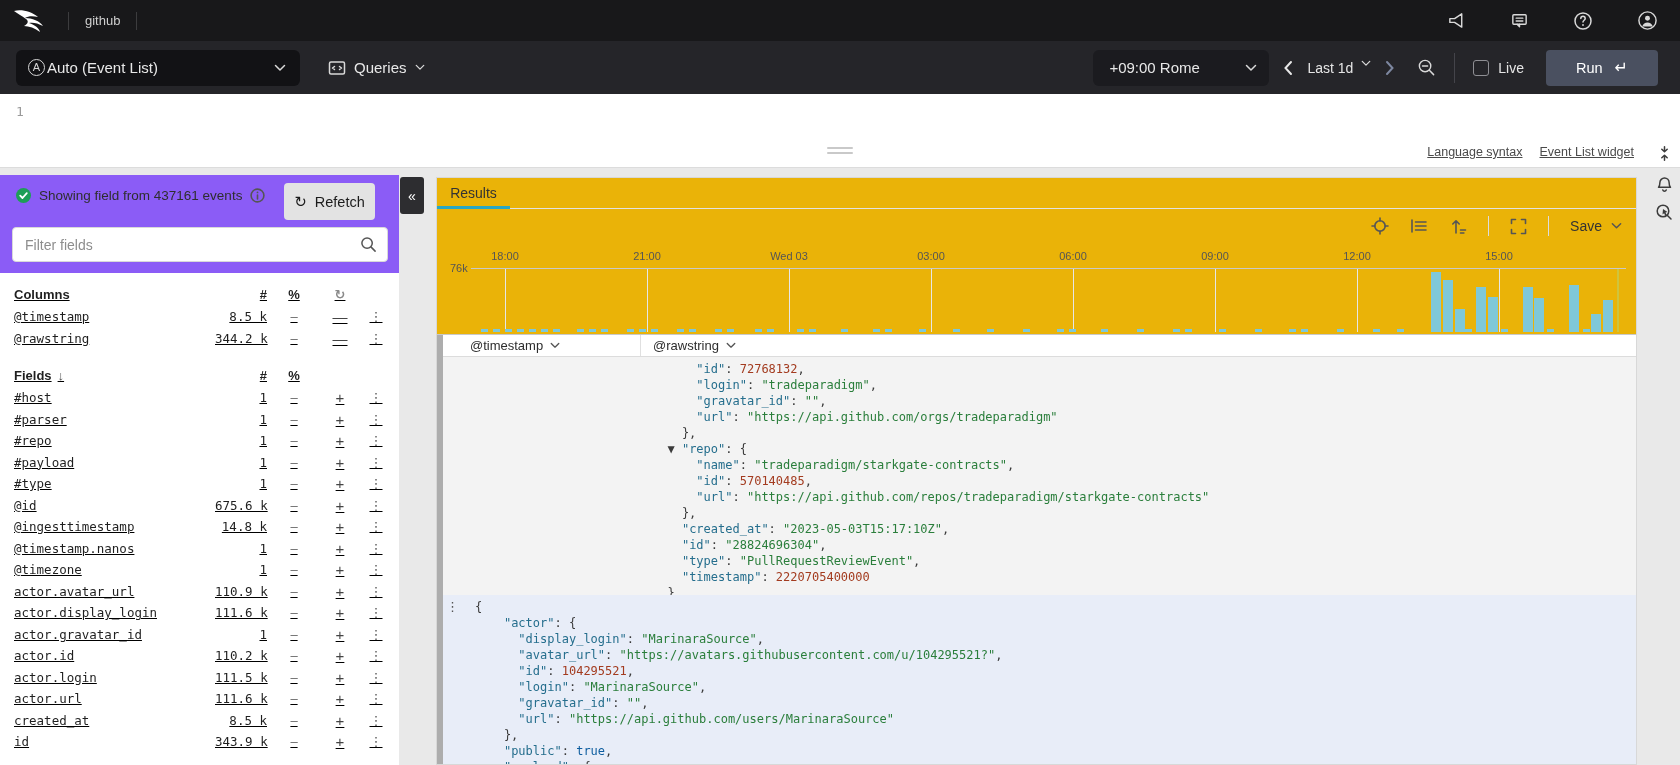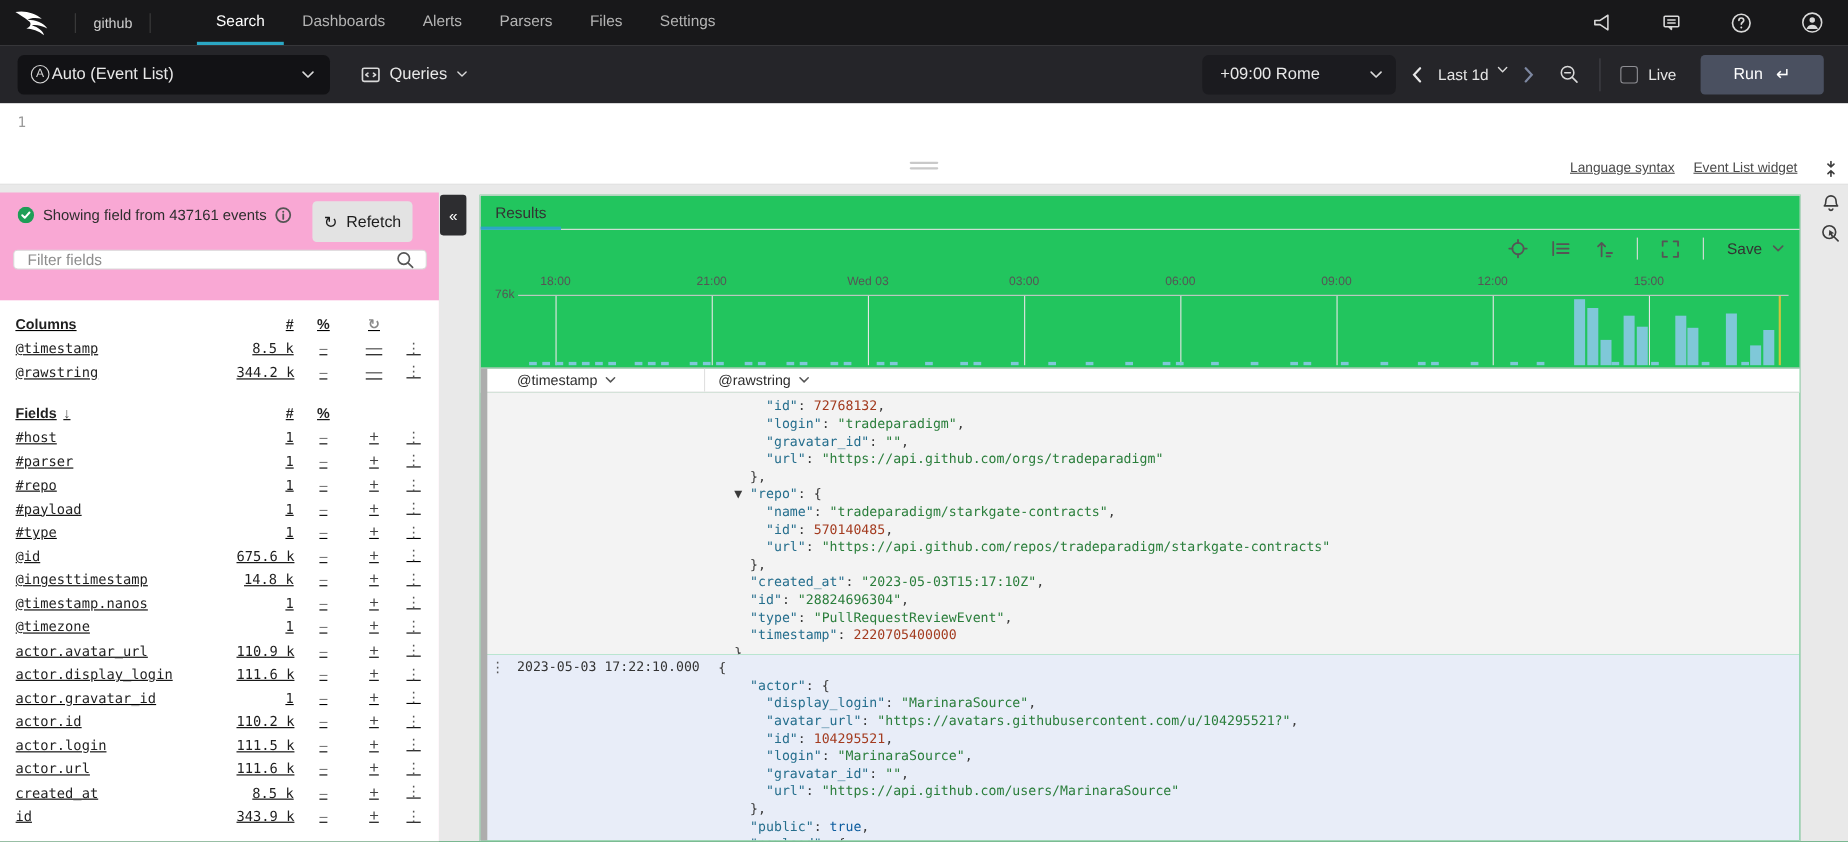--- a/index.html
+++ b/index.html
@@ -41,25 +41,25 @@
   .drag-handle { position:absolute; left:50%; transform:translateX(-50%); bottom:13px; }
   .drag-handle div { width:26px; height:2px; background:#c9c9c9; border-radius:2px; margin-top:3px; }
   .editor-links { position:absolute; right:46px; bottom:8px; display:flex; gap:17px; }
   .editor-links a { font-size:12.5px; color:#4a4a4a; text-decoration:underline; cursor:pointer; }
   .collapse-v { position:absolute; right:9px; bottom:6px; cursor:pointer; }
 
   
   .rail-icon { position:absolute; right:7px; cursor:pointer; }
 
   
-  .sidebar { position:absolute; left:0; top:175px; width:399px; bottom:0; background:#f9a8d4; }
+  .sidebar { position:absolute; left:0; top:175px; width:399px; bottom:0; background:#8b5cf6; }
   .sb-status { position:absolute; left:16px; top:13px; display:flex; align-items:center; gap:8px; font-size:13.5px; color:#2e2e2e; }
   .refetch-btn { position:absolute; right:24px; top:8px; width:91px; height:37px; background:#e3e3e3; border:none; border-radius:4px; font-size:14.5px; color:#1c1c1c; display:flex; align-items:center; justify-content:center; gap:8px; cursor:pointer; font-family:inherit; }
   .refetch-btn .rf { font-size:15px; }
-  .filter-box { position:absolute; left:12px; top:52px; right:11px; height:18px; background:#fff; border:1px solid #d9d9d9; border-radius:4px; display:flex; align-items:center; padding:0 10px 0 12px; }
+  .filter-box { position:absolute; left:12px; top:52px; right:11px; height:35px; background:#fff; border:1px solid #d9d9d9; border-radius:4px; display:flex; align-items:center; padding:0 10px 0 12px; }
   .filter-box input { flex:1; border:none; outline:none; font-size:14px; color:#333; font-family:inherit; background:transparent; }
   .filter-box input::placeholder { color:#8d8d8d; }
   .sb-list { position:absolute; left:0; top:98px; right:0; bottom:0; background:#fff; padding:10px 10px 0 14px; overflow:hidden;text-decoration:underline; }
   .sb-row { display:grid; grid-template-columns:1fr 56px 46px 46px 26px; align-items:center; height:21.5px; }
   .sb-head { font-size:13px; font-weight:bold; color:#1f1f1f; height:23px; }
   .sb-head .h-num { text-align:right; padding-right:4px; }
   .sb-head .h-pct { text-align:center; }
   .sb-head .h-act { text-align:center; color:#8a8a8a; }
   .f-name { font-family:"DejaVu Sans Mono",monospace; font-size:12.5px; color:#1f1f1f; white-space:nowrap; overflow:hidden; }
   .f-count { font-family:"DejaVu Sans Mono",monospace; font-size:12.5px; color:#1f1f1f; text-align:right; padding-right:4px; white-space:nowrap; }
@@ -67,21 +67,21 @@
   .f-act { text-align:center; color:#444; font-size:15px; cursor:pointer; }
   .f-kebab { text-align:center; color:#555; font-size:13px; cursor:pointer; letter-spacing:0; }
   .sect-gap { height:15px; }
   .fields-title { display:flex; align-items:center; gap:6px; }
   .sort-arrow { color:#555; font-size:13px; font-weight:normal; cursor:pointer; }
 
   
   .collapse-btn { position:absolute; left:400px; top:177px; width:24px; height:37px; background:#2d2d30; color:#fff; border:none; border-radius:3px; font-size:14px; cursor:pointer; }
 
   
-  .results { position:absolute; left:436px; top:177px; width:1201px; bottom:0; background:#22c55e; border:1px solid #d8d8d8; display:flex; flex-direction:column; }
+  .results { position:absolute; left:436px; top:177px; width:1201px; bottom:0; background:#eab308; border:1px solid #d8d8d8; display:flex; flex-direction:column; }
   .tabbar { height:31px; border-bottom:1px solid #e2e2e2; position:relative; flex:none; }
   .res-tab { position:absolute; left:0; top:0; width:73px; height:31px; text-align:center; line-height:30px; font-size:14px; color:#333; border-bottom:3px solid #2ba7c4; cursor:pointer; }
   .toolbar { height:34px; position:relative; flex:none;margin-left:48px; }
   .tb-icons { position:absolute; right:14px; top:0; height:34px; display:flex; align-items:center; gap:21px; }
   .tb-div { width:1px; height:20px; background:#ddd; }
   .save-wrap { display:flex; align-items:center; gap:9px; font-size:14px; color:#333; cursor:pointer; }
   .chart { position:relative; height:92px; border-bottom:1px solid #c9c9c9; flex:none; overflow:hidden; }
   .ylab { position:absolute; left:13px; top:19px; font-size:11px; color:#555; }
   .axis-line { position:absolute; left:34px; right:10px; top:25px; height:1px; background:#c9c9c9; }
   .tick-lbl { position:absolute; top:7px; transform:translateX(-50%); font-size:11px; color:#555; white-space:nowrap; }
@@ -117,28 +117,20 @@
 
 <div class="screen">
 
   <header class="topnav">
     <svg class="logo" viewBox="0 0 40 26">
       <path d="M2 3 C10 1 20 4 26 9 C21 8 16 8 13 10 C20 10 28 13 31 18 C26 15 20 14 17 15 C23 17 27 20 28 24 C23 20 17 18 12 18 C16 16 17 13 14 11 C10 8 5 5 2 3 Z" fill="#fff"></path>
     </svg>
     <div class="nav-div"></div>
     <span class="repo-name">github</span>
     <div class="nav-div"></div>
-    <nav class="nav-tabs">
-        <div class="nav-tab active">Search</div>
-        <div class="nav-tab">Dashboards</div>
-        <div class="nav-tab">Alerts</div>
-        <div class="nav-tab">Parsers</div>
-        <div class="nav-tab">Files</div>
-        <div class="nav-tab">Settings</div>
-      </nav>
     <div class="nav-right">
       <svg width="19" height="19" viewBox="0 0 20 20">
           <path class="st" d="M3 8 h5 l7.5 -5 v14 l-7.5 -5 H3 z"></path>
         </svg>
       <svg width="19" height="19" viewBox="0 0 20 20">
           <rect class="st" x="3" y="4" width="14" height="10" rx="1"></rect>
           <path class="st" d="M6.5 7.5 h7 M6.5 10.5 h7 M10 14 l0 2.5 l-2.5 -2.5"></path>
         </svg>
       <svg width="20" height="20" viewBox="0 0 20 20">
           <circle class="st" cx="10" cy="10" r="8"></circle>
@@ -558,21 +550,20 @@
     <span class="jk">"id"</span>: <span class="js">"28824696304"</span>,
     <span class="jk">"type"</span>: <span class="js">"PullRequestReviewEvent"</span>,
     <span class="jk">"timestamp"</span>: <span class="jn">2220705400000</span>
   }</pre>
           </div>
     </div>
         <div class="erow blue">
       <div class="cell-gutter">
             <span class="row-kebab">⋮</span>
           </div>
-      <div class="cell-ts">2023-05-03 17:22:10.000</div>
       <div class="cell-raw">
             <pre>{
     <span class="jk">"actor"</span>: {
       <span class="jk">"display_login"</span>: <span class="js">"MarinaraSource"</span>,
       <span class="jk">"avatar_url"</span>: <span class="js">"https://avatars.githubusercontent.com/u/104295521?"</span>,
       <span class="jk">"id"</span>: <span class="jn">104295521</span>,
       <span class="jk">"login"</span>: <span class="js">"MarinaraSource"</span>,
       <span class="jk">"gravatar_id"</span>: <span class="js">""</span>,
       <span class="jk">"url"</span>: <span class="js">"https://api.github.com/users/MarinaraSource"</span>
     },

